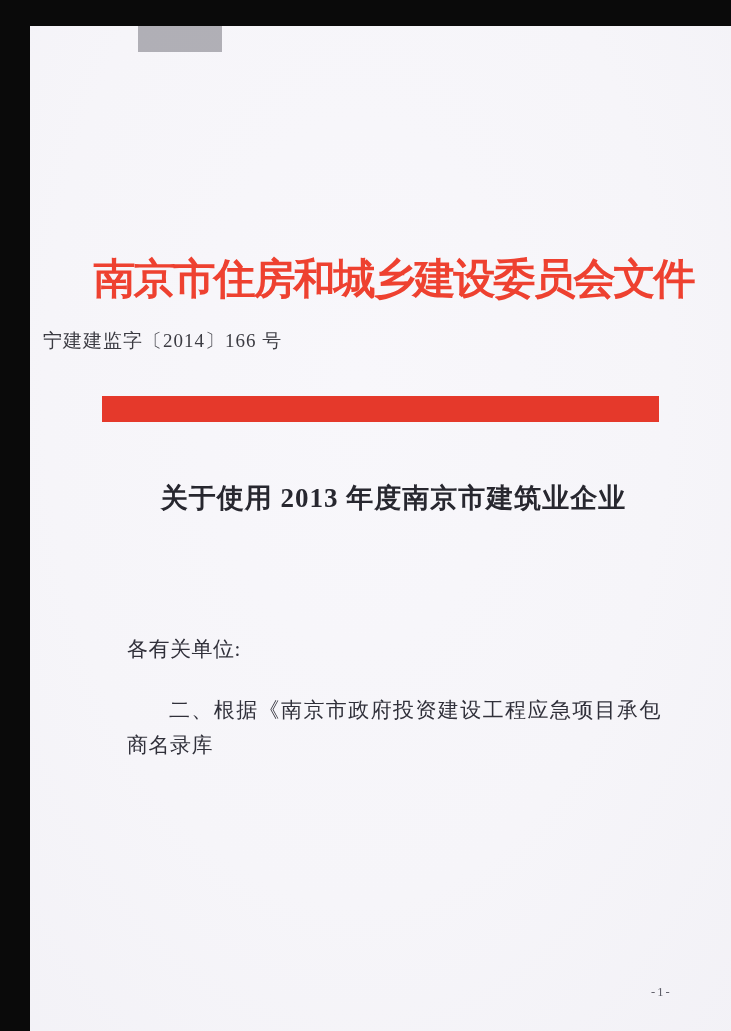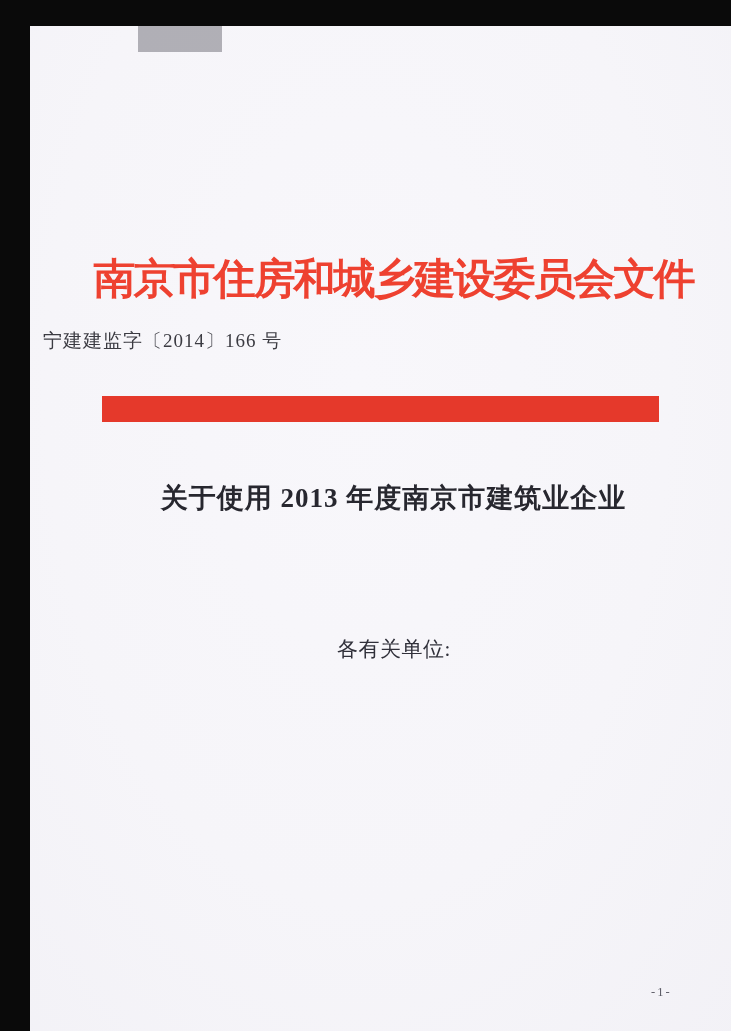--- a/index.html
+++ b/index.html
@@ -74,21 +74,21 @@
     line-height: 35px;
     color: #30303a;
     letter-spacing: 0.5px;
   }
   .body-text p {
     text-align: justify;
     text-indent: 2em;
   }
   .body-text .salutation {
     text-indent: 0;
-    text-align: center;
+    text-align: left;
   }
   .page-number {
     position: absolute;
     left: 608px; top: 946px;
     font-size: 12.5px;
     color: #5a5a64;
     letter-spacing: 2px;
   }
 </style>
 </head>
@@ -102,17 +102,18 @@
     <div class="org-header">南京市住房和城乡建设委员会文件</div>
 
     <div class="doc-number">宁建建监字〔2014〕166 号</div>
 
     <div class="red-rule"></div>
 
     <div class="doc-title line1">关于使用 2013 年度南京市建筑业企业</div>
 
     <div class="body-text">
       <p class="salutation">各有关单位:</p>
+      <p>二、根据《南京市政府投资建设工程应急项目承包商名录库</p>
     </div>
 
     <div class="page-number">-1-</div>
   </div>
 </div>
 
 </body></html>

